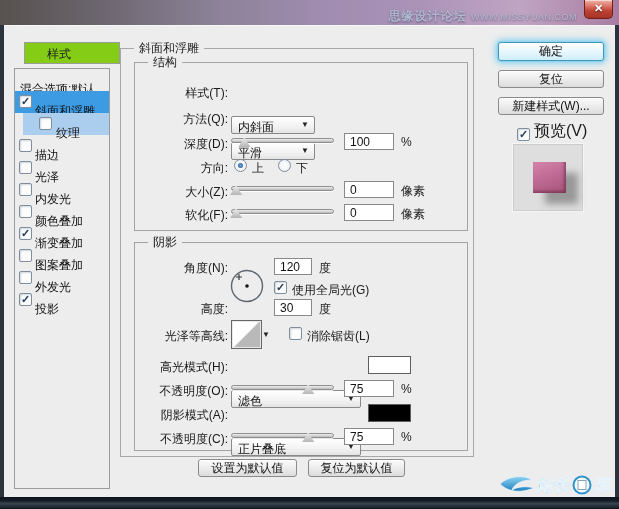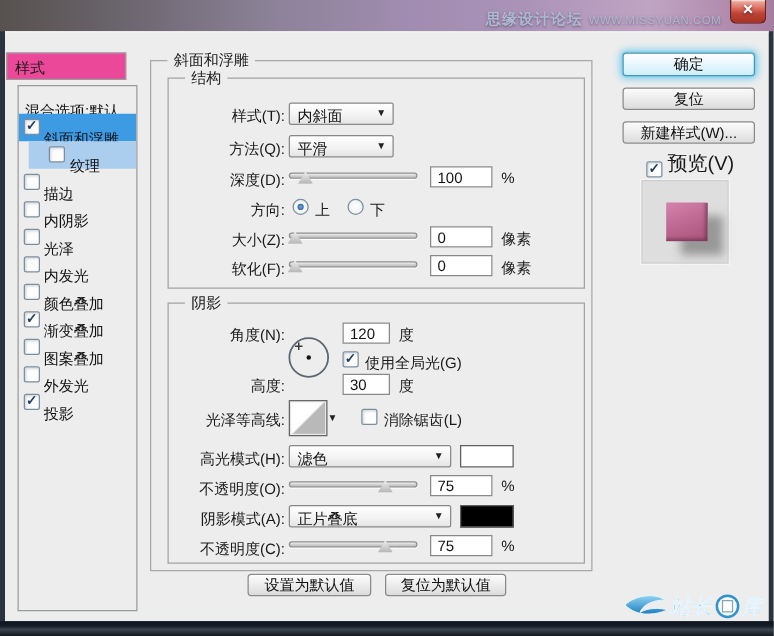--- a/index.html
+++ b/index.html
@@ -22,22 +22,22 @@
   
   #content { position:absolute; left:4px; top:25px; width:611px; height:472px;
     background:#ededed; border-top:1px solid #f7f7f7; }
   #footerband { position:absolute; left:0; top:497px; width:619px; height:12px;
     background:linear-gradient(#0d141d 0%,#141c26 30%,#3a444f 55%,#273038 75%,#10161e 100%); }
 
   .lbl { position:absolute; font-size:12px; color:#1a1a1a; white-space:nowrap; }
   .r-lbl { text-align:right; left:0; width:93px; }
 
   
-  #style-header { position:absolute; left:1px; top:16px; width:96px; height:22px;
-    border:1px solid #9b9b9b; font-size:12px; color:#1a1a1a; padding:3px 0 0 6px; background:#ec4899; }
+  #style-header { position:absolute; left:20px; top:16px; width:96px; height:22px;
+    border:1px solid #9b9b9b; font-size:12px; color:#1a1a1a; padding:3px 0 0 22px; background:#84cc16; }
   #style-list { position:absolute; left:10px; top:42px; width:96px; height:421px;
     border:1px solid #9b9b9b; background:#ededed; overflow:hidden; }
   .side-item { position:relative; height:22px; font-size:12px; color:#111; cursor:pointer; }
   .side-item .cb { position:absolute; left:4px; top:4px; }
   .side-item .side-label { position:absolute; left:20px; top:12px; white-space:nowrap; }
   .side-item.plainrow .side-label { left:5px; }
   .side-item.selected { background:#3d9be4; }
   .side-item.sub { margin-left:8px; background:#abcdee; }
   .side-item.sub .cb { left:16px; }
   .side-item.sub .side-label { left:33px; }
@@ -54,21 +54,21 @@
   
   .grp { position:absolute; border:1px solid #a3a3a3; }
   .grp-legend { position:absolute; top:-9px; left:13px; background:#ededed; padding:0 5px;
     font-size:12px; color:#1a1a1a; white-space:nowrap; }
   #main-fs { left:116px; top:22px; width:354px; height:409px; border-color:#a8a8a8; }
   #grp-structure { left:13px; top:13px; width:334px; height:169px; }
   #grp-shading  { left:13px; top:193px; width:334px; height:209px; }
 
   
   .select { position:absolute; height:18px; background:linear-gradient(#ffffff,#f2f2f2 60%,#e4e4e4);
-    border:1px solid #898989; border-radius:2px; font-size:12px; color:#111; cursor:pointer; }
+    border:1px solid #898989; border-radius:2px; font-size:12px; color:#111; cursor:pointer;margin-top:34px; }
   .select .sel-text { position:absolute; left:6px; top:2px; white-space:nowrap; }
   .select .arrow { position:absolute; right:5px; top:3px; font-size:8px; color:#222; }
   .numbox { position:absolute; width:50px; height:17px; background:#fff; border:1px solid #898989;
     font-size:12px; color:#111; padding:1px 0 0 5px; }
   .numbox.narrow { width:38px; }
   .unit { position:absolute; font-size:12px; color:#1a1a1a; }
   .slider { position:absolute; width:103px; height:12px; cursor:pointer; }
   .slider .track { position:absolute; left:0; right:0; top:3px; height:5px; border:1px solid #8f8f8f;
     border-radius:3px; background:linear-gradient(#efefef,#b9b9b9); box-shadow:0 1px 0 rgba(255,255,255,.8); }
   .slider .thumb { position:absolute; top:2px; width:12px; height:10px; margin-left:-6px;
@@ -131,24 +131,20 @@
         <span class="cb">✓</span>
         <span class="side-label">斜面和浮雕</span>
       </div>
       <div class="side-item sub">
         <span class="cb"></span>
         <span class="side-label">纹理</span>
       </div>
       <div class="side-item">
         <span class="cb"></span>
         <span class="side-label">描边</span>
-      </div>
-      <div class="side-item">
-        <span class="cb"></span>
-        <span class="side-label">内阴影</span>
       </div>
       <div class="side-item">
         <span class="cb"></span>
         <span class="side-label">光泽</span>
       </div>
       <div class="side-item">
         <span class="cb"></span>
         <span class="side-label">内发光</span>
       </div>
       <div class="side-item">

